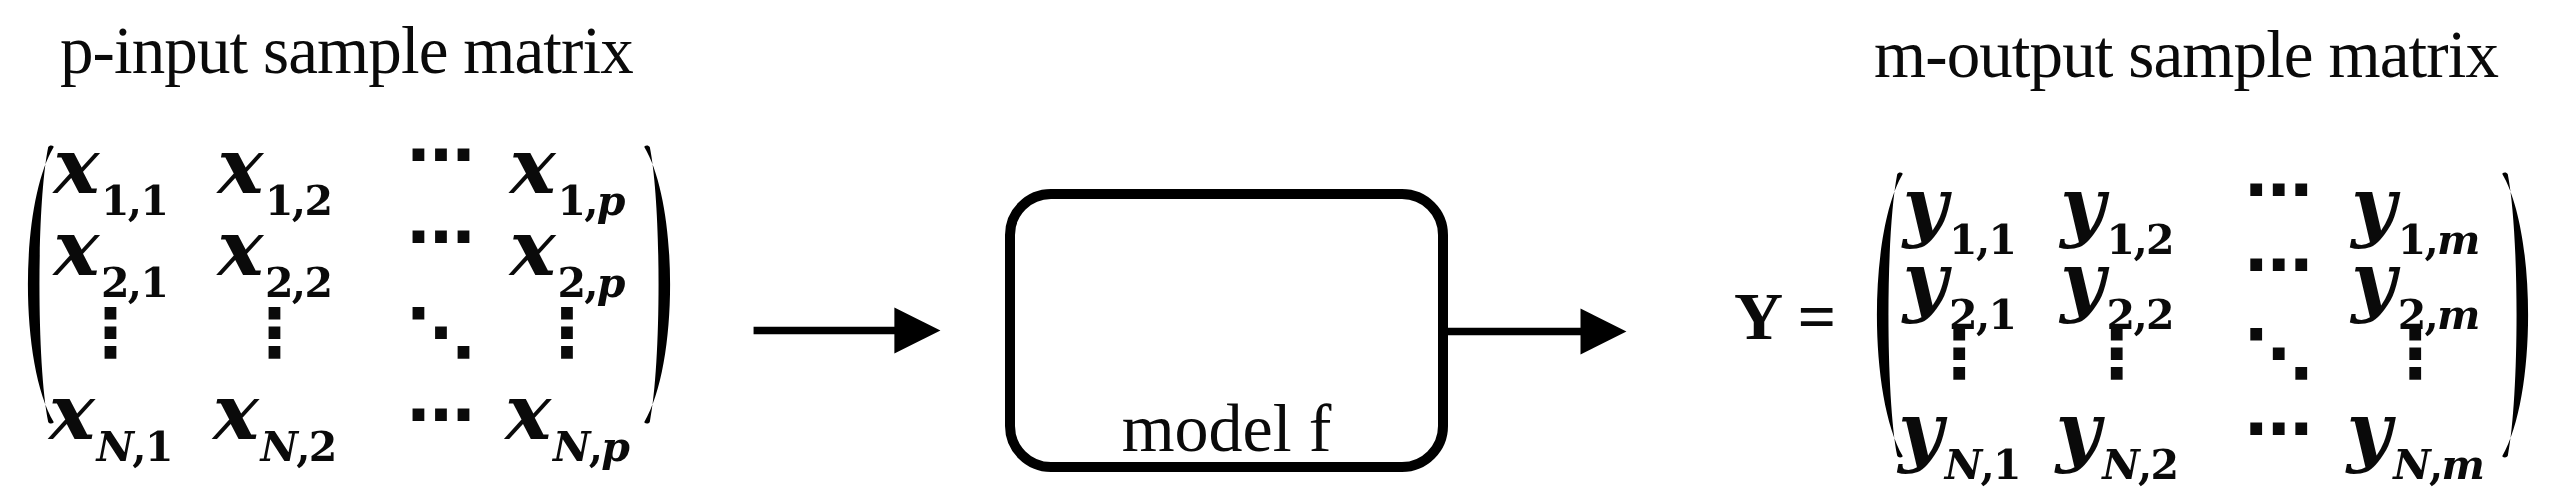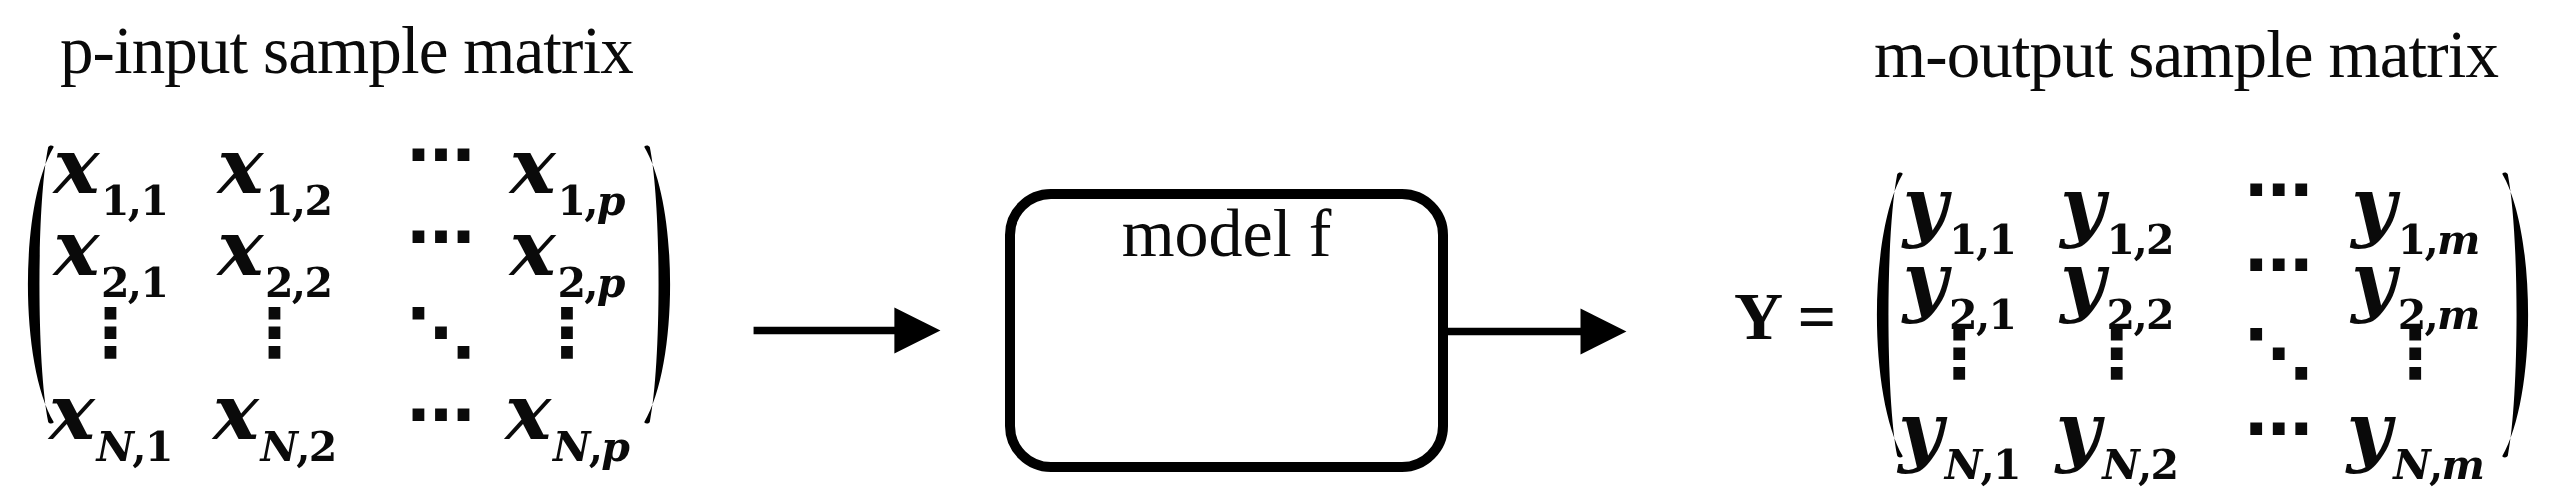--- a/index.html
+++ b/index.html
@@ -24,21 +24,21 @@
   .msub{font-size:41px;position:relative;top:22px;letter-spacing:-1.7px;margin-left:1.7px;
         font-family:"DejaVu Serif",serif;}
   .msub .it{font-style:italic;}
   .mcell.mdots{align-items:center;font-family:"DejaVu Sans",sans-serif;font-size:67px;}
   .mcell.mdots.raise{position:relative;top:-13.7px;}
   .arrow{position:absolute;}
   #arrow1{left:751px;top:304px;}
   #arrow2{left:1446px;top:305px;}
   .model-box{position:absolute;left:1005px;top:189px;width:443px;height:283px;
              border:10.2px solid #000;border-radius:46px;box-sizing:border-box;
-             display:flex;align-items:flex-start;justify-content:center;background:#fff;}
+             display:flex;align-items:flex-end;justify-content:center;background:#fff;}
   .model-label{font-size:68px;line-height:1;}
   .y-equals{position:absolute;left:1734px;top:282px;font-size:68px;font-weight:bold;
             line-height:1;white-space:nowrap;}
 </style>
 </head>
 <body>
 
 <div class="stage">
 
   <div class="title" id="title-right">m-output sample matrix</div>

